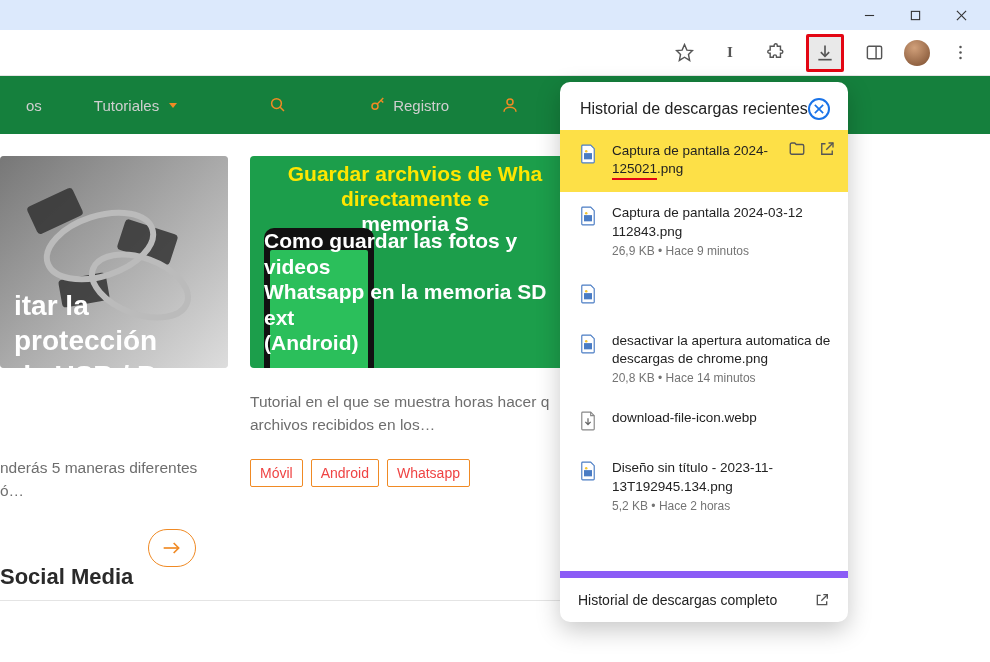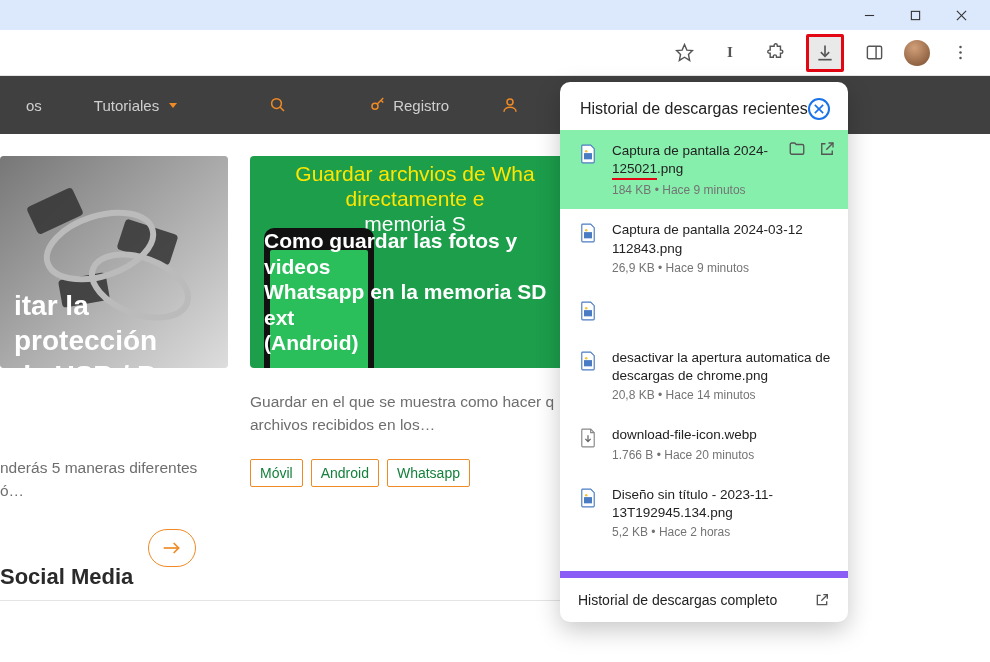--- a/index.html
+++ b/index.html
@@ -13,56 +13,56 @@
   
   .toolbar { height: 46px; display: flex; align-items: center; justify-content: flex-end; gap: 14px; padding-right: 14px; border-bottom: 1px solid #e5e5e5; }
   .tbtn { width: 32px; height: 32px; border-radius: 50%; display: flex; align-items: center; justify-content: center; color: #555; }
   .tbtn svg { width: 19px; height: 19px; }
   .avatar { width: 26px; height: 26px; border-radius: 50%; background: radial-gradient(circle at 40% 30%, #d1a07a, #7a4c2e); }
   .dl-highlight { width: 38px; height: 38px; border: 3px solid #e30613; display: flex; align-items: center; justify-content: center; background: #e9e9e9; border-radius: 2px; }
   .dl-highlight svg { width: 20px; height: 20px; color: #555; }
   .text-icon { font-family: Georgia, serif; font-weight: bold; font-size: 15px; color: #555; }
 
   
-  .sitenav { height: 58px; background: #404040; display: flex; align-items: flex-end; color: #cfcfcf; font-size: 15px; }
+  .sitenav { height: 58px; background: #15803d; display: flex; align-items: flex-end; color: #cfcfcf; font-size: 15px; }
   .nitem { padding: 0 26px; display: flex; align-items: center; gap: 6px; height: 100%; cursor: pointer; }
   .sitenav .caret { display:inline-block; width:0;height:0;border-left:4px solid transparent;border-right:4px solid transparent;border-top:5px solid #f08a24; margin-left:4px;}
   .sitenav .orange-ico { color:#f08a24; }
   .sitenav .orange-ico svg { width:18px;height:18px;}
 
   
   .content { display:flex; gap:22px; padding:22px 0 0 0; }
   .thumb { width:330px; height:212px; border-radius:4px; position:relative; overflow:hidden;}
   .thumbA { width:228px; height:212px; border-radius:4px; background:linear-gradient(135deg,#b8b8b8,#e4e4e4); position:relative; overflow:hidden;}
   .thumbA svg{position:absolute;}
   .titleA { position:relative; margin-top:-80px; padding:0 14px; font-size:28px; font-weight:700; color:#fff; line-height:1.25;}
   .thumbB { background:#1c9e4b; }
-  .thumbB .banner { position:absolute; top:0; left:0; right:0; padding:6px 14px; color:#ffe600; font-weight:400; font-size:21px; text-align:center; line-height:1.18;}
+  .thumbB .banner { position:absolute; top:0; left:0; right:0; padding:6px 14px; color:#ffe600; font-weight:700; font-size:21px; text-align:center; line-height:1.18;}
   .thumbB .phone { position:absolute; left:14px; bottom:-20px; width:110px; height:160px; background:#111; border-radius:10px; }
   .thumbB .phone::after{content:"";position:absolute;top:22px;left:6px;right:6px;bottom:6px;background:#2bbf5b;border-radius:2px;}
   .overlayTitle { position:absolute; left:14px; right:14px; bottom:12px; color:#fff; font-size:21px; font-weight:800; line-height:1.22;margin-top:24px;}
   .desc { margin-top:22px; color:#6e6e6e; font-size:15.5px; line-height:1.5;}
   .descA { color:#6e6e6e; font-size:15.5px; line-height:1.5; margin-top:22px;}
   .arrowbtn { margin-top:26px; margin-left:148px; width:48px;height:38px;border:1px solid #f08a24;border-radius:19px;display:flex;align-items:center;justify-content:center;color:#f08a24;}
   .arrowbtn svg{width:20px;height:14px;}
   .tags { margin-top:22px; display:flex; gap:8px;}
-  .tag { border:1px solid #f08a24; color:#15803d; padding:5px 9px; font-size:14px; border-radius:2px; cursor:pointer;}
+  .tag { border:1px solid #f08a24; color:#ef4444; padding:5px 9px; font-size:14px; border-radius:2px; cursor:pointer;}
 
   .social-head { position:absolute; left:0; top:564px; font-size:22px; font-weight:600; color:#2a2a2a; }
   .hr { position:absolute; left:0; right:420px; top:600px; height:1px; background:#e4e4e4;}
 
   
   .dlpanel { position:absolute; top:82px; left:560px; width:288px; height:540px; background:#fff; border-radius:10px; box-shadow:0 8px 24px rgba(0,0,0,.22); display:flex; flex-direction:column; overflow:hidden;}
   .dlhead { display:flex; align-items:center; justify-content:space-between; padding:16px 18px 6px 20px;}
   .dlhead h3{ font-size:16px; font-weight:500; color:#222;}
   .closex { width:22px;height:22px;border:2px solid #1a73e8;border-radius:50%;display:flex;align-items:center;justify-content:center;color:#1a73e8;}
   .closex svg{width:10px;height:10px;}
   .dllist { flex:1; overflow-y:auto; padding:4px 0 0 0;}
   .dlitem { display:flex; gap:14px; padding:12px 12px 12px 20px; position:relative;}
-  .dlitem.hover { background:#86efac;}
+  .dlitem.hover { background:#fde047;}
   .ficon { flex:0 0 18px; padding-top:2px;}
   .ficon svg{width:16px;height:20px;}
   .fbody { flex:1; min-width:0;}
   .fname { font-size:13.5px; color:#222; line-height:1.35; word-break:break-word;}
   .fmeta { font-size:12px; color:#747474; margin-top:3px;}
   .factions { position:absolute; right:10px; top:10px; display:flex; gap:10px;}
   .factions .ab { width:20px;height:20px;color:#555;}
   .factions svg{width:18px;height:18px;}
   .underline-red { display:inline-block; border-bottom:2px solid #e30613;}
   .dlfoot { border-top:7px solid #8b5cf6; padding:14px 18px; display:flex; align-items:center; justify-content:space-between; font-size:14px; color:#222;}
@@ -211,21 +211,21 @@
         <span style="color:#fff">memoria S</span>
       </div>
       <div class="phone"></div>
       <div class="overlayTitle">
         <span>Como guardar las fotos y videos</span><br>
         <span>Whatsapp en la memoria SD ext</span><br>
         <span>(Android)</span>
       </div>
     </div>
     <div class="desc">
-      <span>Guardar en el que se muestra como hacer q</span><br>
+      <span>Tutorial en el que se muestra horas hacer q</span><br>
       <span>archivos recibidos en los…</span>
     </div>
     <div class="tags">
       <span class="tag">Móvil</span>
       <span class="tag">Android</span>
       <span class="tag">Whatsapp</span>
     </div>
   </div>
 </div>
 
@@ -244,21 +244,20 @@
   </div>
   <div class="dllist" id="dllist">
       <div class="dlitem hover">
         <div class="ficon"><svg viewBox="0 0 18 22">
             <path d="M3 1h9l4 4v15a1 1 0 0 1-1 1H3a1 1 0 0 1-1-1V2a1 1 0 0 1 1-1z" fill="#fff" stroke="#4a7cc4" stroke-width="1.3"></path>
             <rect x="4.5" y="10" width="9" height="7" fill="#4a7cc4"></rect>
             <circle cx="7" cy="8" r="1.4" fill="#f4c430"></circle>
           </svg></div>
         <div class="fbody">
           <div class="fname">Captura de pantalla 2024-<br><span class="underline-red">125021</span>.png</div>
-          <div class="fmeta">184 KB • Hace 9 minutos</div>
         </div>
         <div class="factions">
           <span class="ab"><svg viewBox="0 0 24 24" fill="none" stroke="currentColor" stroke-width="1.8">
               <path d="M3 6a2 2 0 0 1 2-2h4l2 2h8a2 2 0 0 1 2 2v9a2 2 0 0 1-2 2H5a2 2 0 0 1-2-2V6z"></path>
             </svg></span>
           <span class="ab"><svg viewBox="0 0 24 24" fill="none" stroke="currentColor" stroke-width="1.8">
               <path d="M14 4h6v6"></path>
               <path d="M20 4l-9 9"></path>
               <path d="M19 14v5H5V5h5"></path>
             </svg></span>
@@ -294,21 +293,20 @@
         </div>
       </div>
       <div class="dlitem">
         <div class="ficon"><svg viewBox="0 0 18 22">
             <path d="M3 1h9l4 4v15a1 1 0 0 1-1 1H3a1 1 0 0 1-1-1V2a1 1 0 0 1 1-1z" fill="#fff" stroke="#888" stroke-width="1.3"></path>
             <path d="M12 1v4h4" fill="none" stroke="#888" stroke-width="1.3"></path>
             <path d="M9 8v7M6 12l3 3 3-3" fill="none" stroke="#666" stroke-width="1.4"></path>
           </svg></div>
         <div class="fbody">
           <div class="fname">download-file-icon.webp</div>
-          <div class="fmeta">1.766 B • Hace 20 minutos</div>
         </div>
       </div>
       <div class="dlitem">
         <div class="ficon"><svg viewBox="0 0 18 22">
             <path d="M3 1h9l4 4v15a1 1 0 0 1-1 1H3a1 1 0 0 1-1-1V2a1 1 0 0 1 1-1z" fill="#fff" stroke="#4a7cc4" stroke-width="1.3"></path>
             <rect x="4.5" y="10" width="9" height="7" fill="#4a7cc4"></rect>
             <circle cx="7" cy="8" r="1.4" fill="#f4c430"></circle>
           </svg></div>
         <div class="fbody">
           <div class="fname">Diseño sin título - 2023-11-13T192945.134.png</div>

